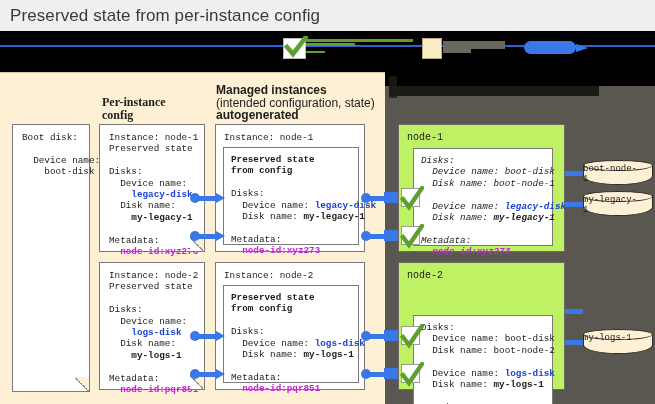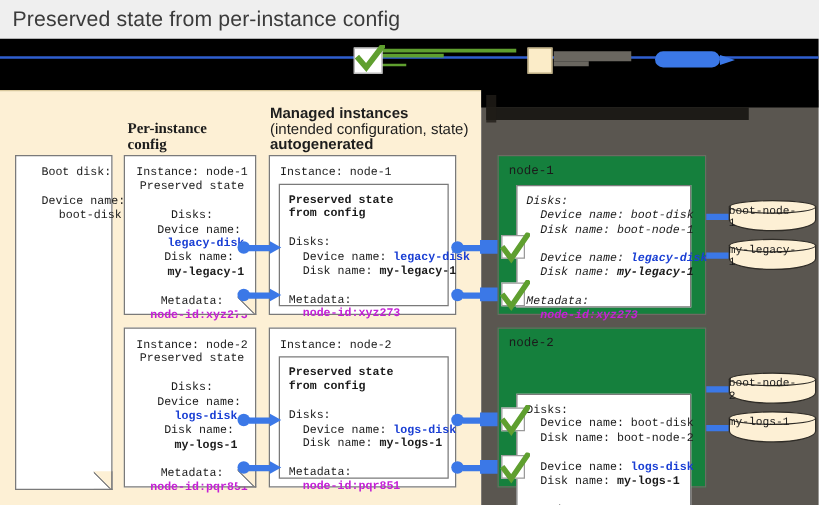--- a/index.html
+++ b/index.html
@@ -88,28 +88,28 @@
   }
   .col-head .sub{font-weight:normal;}
 
   
   .box{
     position:absolute;
     background:#ffffff;
     border:1px solid #7a7a7a;
     box-sizing:border-box;
   }
-  .box.tan{background:#15803d;border-color:#6e6a63;}
+  .box.tan{background:#bef264;border-color:#6e6a63;}
   .mono{
     font-family:"Liberation Mono","DejaVu Sans Mono",monospace;
     font-size:9.3px;line-height:11.4px;
     color:#1b1b1b;
     white-space:pre;
   }
-  .pad{padding:7px 9px;text-align:center;}
+  .pad{padding:7px 9px;}
   .b{font-weight:bold;}
   .blue{color:#1a3fd4;font-weight:bold;}
   .mag{color:#c521d6;font-weight:bold;}
 
   
   .fold{
     position:absolute;right:-1px;bottom:-1px;
     width:15px;height:15px;
     background:linear-gradient(225deg,#fdf0d5 0 50%,#8e8e8e 50% 56%,#ffffff 56% 100%);
     border-right:1px solid #7a7a7a;
@@ -382,24 +382,19 @@
   <div class="cyl" style="left:583px;top:160px;">
     <div class="body"></div>
     <div class="top"></div>
     <div class="lbl">boot-node-1</div>
   </div>
   <div class="cyl" style="left:583px;top:191px;">
     <div class="body"></div>
     <div class="top"></div>
     <div class="lbl">my-legacy-1</div>
   </div>
-  <div class="cyl" style="left:583px;top:298px;">
-    <div class="body"></div>
-    <div class="top"></div>
-    <div class="lbl">boot-node-2</div>
-  </div>
   <div class="cyl" style="left:583px;top:329px;">
     <div class="body"></div>
     <div class="top"></div>
     <div class="lbl">my-logs-1</div>
   </div>
 
 </div>
 
 </body></html>

